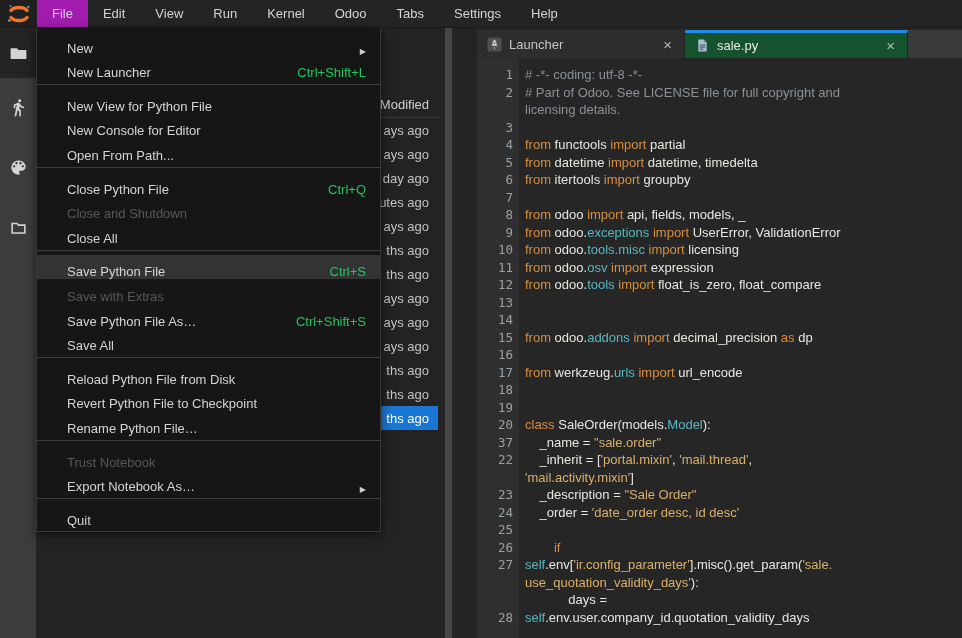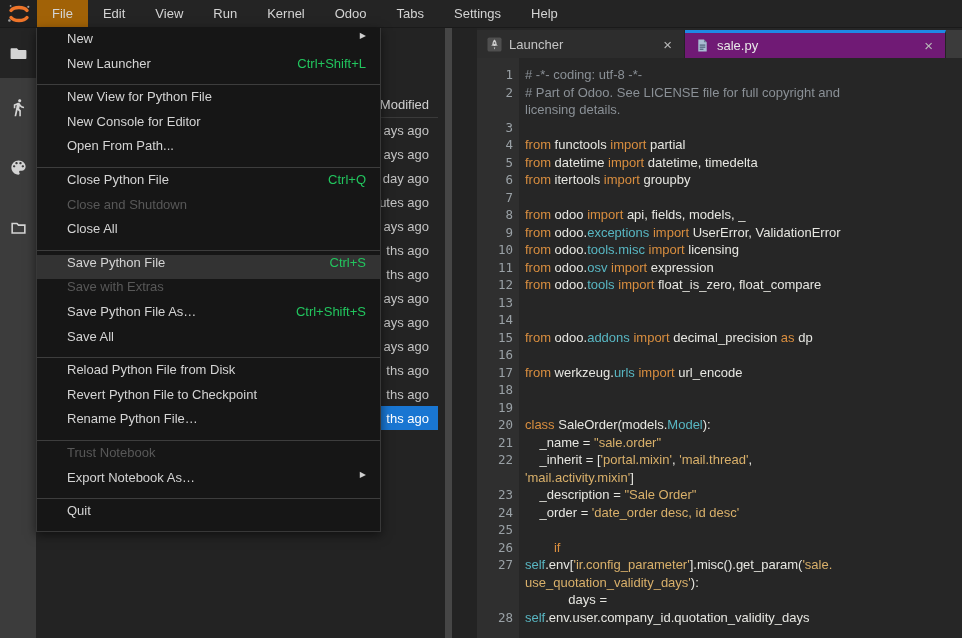--- a/index.html
+++ b/index.html
@@ -10,27 +10,27 @@
   html,body{width:962px;height:638px;overflow:hidden;background:#232323;
     font-family:"Liberation Sans","DejaVu Sans",sans-serif;font-size:13px;color:#cfcfcf}
   #app{position:relative;width:962px;height:638px}
 
   
   .menubar{position:absolute;left:0;top:0;width:962px;height:28px;background:#242424;
     border-bottom:1px solid #1a1a1a;display:flex;align-items:stretch;z-index:5}
   .logo-box{width:37px;display:flex;align-items:center;justify-content:center;background:#202020}
   .mb-items{display:flex}
   .mb-item{padding:0 15px;line-height:28px;color:#d4d4d4;cursor:default}
-  .mb-item.active{background:#a16207}
+  .mb-item.active{background:#a21caf}
 
   
   .dropdown{position:absolute;left:36px;top:28px;width:345px;background:#161616;
     border:1px solid #383838;border-top:none;box-shadow:0 3px 10px rgba(0,0,0,.55);
     z-index:6;padding:3px 0}
-  .menu-item{height:24.6px;display:flex;align-items:flex-start;padding:0 14px 0 30px;color:#d4d4d4}
+  .menu-item{height:24.6px;display:flex;align-items:flex-end;padding:0 14px 0 30px;color:#d4d4d4}
   .menu-item.highlighted{background:#333333}
   .menu-item.disabled{color:#585858}
   .mi-label{flex:0 0 auto}
   .mi-shortcut{margin-left:auto;color:#22c55e}
   .mi-arrow{margin-left:auto;font-size:8px;color:#cfcfcf}
   .menu-sep{height:1px;background:#3d3d3d;margin:4px 0}
 
   
   .sidebar{position:absolute;left:0;top:28px;width:36px;height:610px;background:#3c3c3c}
   .sb-active-strip{position:absolute;left:0;top:0;width:36px;height:50px;background:#242424}
@@ -49,21 +49,21 @@
   .fb-row.selected{background:var(--accent-blue);color:#ffffff}
 
   
   .divider{position:absolute;left:445px;top:28px;width:7px;height:610px;background:#464646}
 
   
   .dock{position:absolute;left:477px;top:28px;width:510px;height:610px;background:#262626}
   .tabbar{position:absolute;left:0;top:2px;width:510px;height:28px;background:#3b3b3b;display:flex}
   .tab{display:flex;align-items:center;padding:0 8px;width:208px;background:#2d2d2d;
     border-right:1px solid #232323;color:#c4c4c4}
-  .tab.active{width:261px;background:#701a75;border-top:3px solid var(--tab-accent);color:#e8e8e8}
+  .tab.active{width:223px;background:#14532d;border-top:3px solid var(--tab-accent);color:#e8e8e8}
   .tab .tab-icon{width:15px;height:15px;margin:0 7px 0 2px;flex:0 0 auto}
   .tab .tab-label{flex:1 1 auto;white-space:nowrap;overflow:hidden}
   .tab .tab-close{margin-left:auto;color:#b8b8b8;font-size:15px;padding:0 4px}
 
   
   .editor{position:absolute;left:0;top:30px;width:510px;height:580px;display:flex;background:#262626}
   .gutter{width:42px;background:#2f2f2f;padding-top:8px;flex:0 0 auto}
   .ln{height:17.5px;line-height:17.5px;text-align:right;padding-right:6px;color:#9aa1a6;
     font-family:"DejaVu Sans Mono","Liberation Mono",monospace;font-size:12.5px}
   .code{flex:1 1 auto;padding:8px 0 0 6px;overflow:hidden}
@@ -222,21 +222,21 @@
           <div class="ln">11</div>
           <div class="ln">12</div>
           <div class="ln">13</div>
           <div class="ln">14</div>
           <div class="ln">15</div>
           <div class="ln">16</div>
           <div class="ln">17</div>
           <div class="ln">18</div>
           <div class="ln">19</div>
           <div class="ln">20</div>
-          <div class="ln">21</div>
+          <div class="ln">37</div>
           <div class="ln">22</div>
           <div class="ln"></div>
           <div class="ln">23</div>
           <div class="ln">24</div>
           <div class="ln">25</div>
           <div class="ln">26</div>
           <div class="ln">27</div>
           <div class="ln"></div>
           <div class="ln"></div>
           <div class="ln">28</div>

